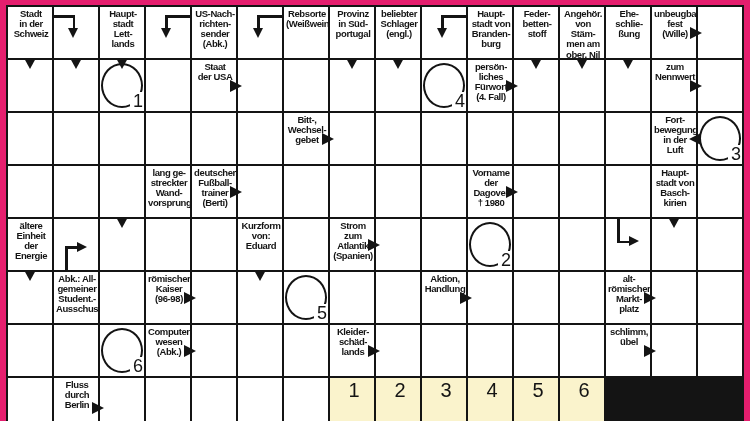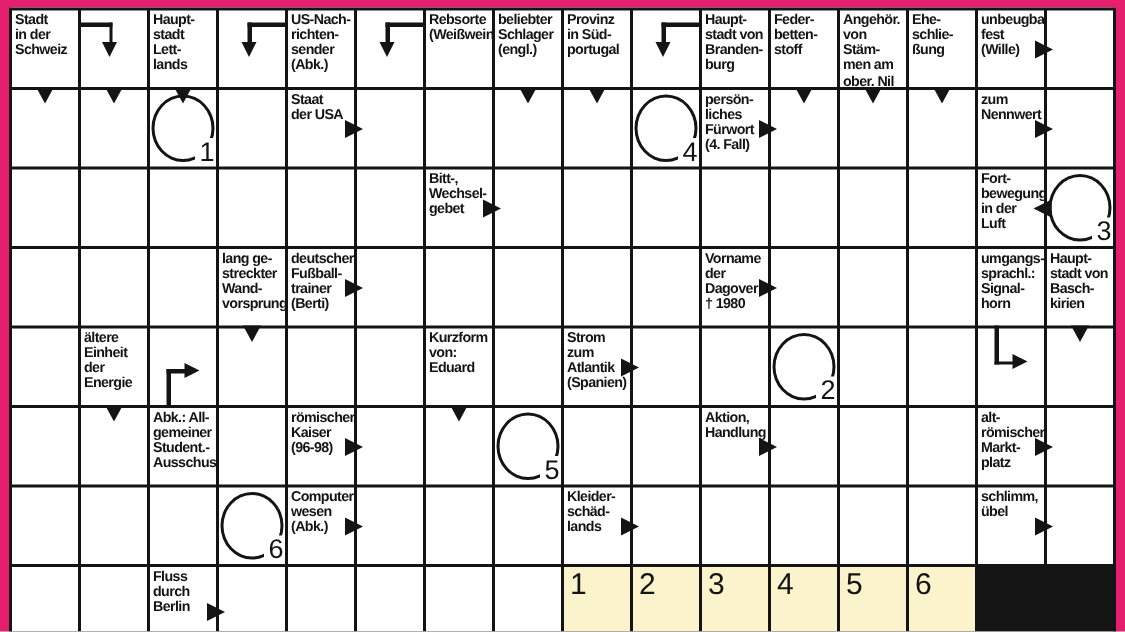--- a/index.html
+++ b/index.html
@@ -2,21 +2,21 @@
 <html><head>
 <meta charset="utf-8">
 <style>
   :root{ --ink:#141414; }
   html,body{margin:0;padding:0;background:#fff;}
   body{font-family:"Liberation Sans", sans-serif; color:var(--ink);}
   .frame{
     position:relative; box-sizing:border-box;
     width:750px; height:421px;
     border-top:5px solid #e51e6e; border-left:6px solid #e51e6e; border-right:6px solid #e51e6e;
-    overflow:hidden; background:#eab308;
+    overflow:hidden; background:#eab308;text-align:center;
   }
   .grid{
     display:grid; box-sizing:border-box;
     grid-template-columns:repeat(16, 44px);
     grid-template-rows:repeat(7, 51px) 60px;
     gap:2px; background:var(--ink);
     border:2px solid var(--ink); border-bottom:none;
     width:738px;
   }
   .cell{position:relative; background:#fff;}
@@ -103,28 +103,28 @@
           <span class="h"></span>
           <span class="v"></span>
           <span class="tri"></span>
         </span>
       </div>
       <div class="cell">
         <span class="clue-text">Rebsorte
 (Weißwein)</span>
       </div>
       <div class="cell">
+        <span class="clue-text">Provinz
+in Süd-
+portugal</span>
+      </div>
+      <div class="cell">
         <span class="clue-text">beliebter
 Schlager
 (engl.)</span>
-      </div>
-      <div class="cell">
-        <span class="clue-text">Provinz
-in Süd-
-portugal</span>
       </div>
       <div class="cell">
         <span class="elb elb-rd">
           <span class="h"></span>
           <span class="v"></span>
           <span class="tri"></span>
         </span>
       </div>
       <div class="cell">
         <span class="clue-text">Haupt-
@@ -269,26 +269,20 @@
         <span class="clue-text">Vorname
 der
 Dagover
 † 1980</span>
       </div>
       <div class="cell">
         <span class="arrow arr-right"></span>
       </div>
       <div class="cell"></div>
       <div class="cell"></div>
-      <div class="cell">
-        <span class="clue-text">umgangs-
-sprachl.:
-Signal-
-horn</span>
-      </div>
       <div class="cell">
         <span class="clue-text">Haupt-
 stadt von
 Basch-
 kirien</span>
       </div>
       <div class="cell"></div>
       <div class="cell">
         <span class="clue-text">ältere
 Einheit

